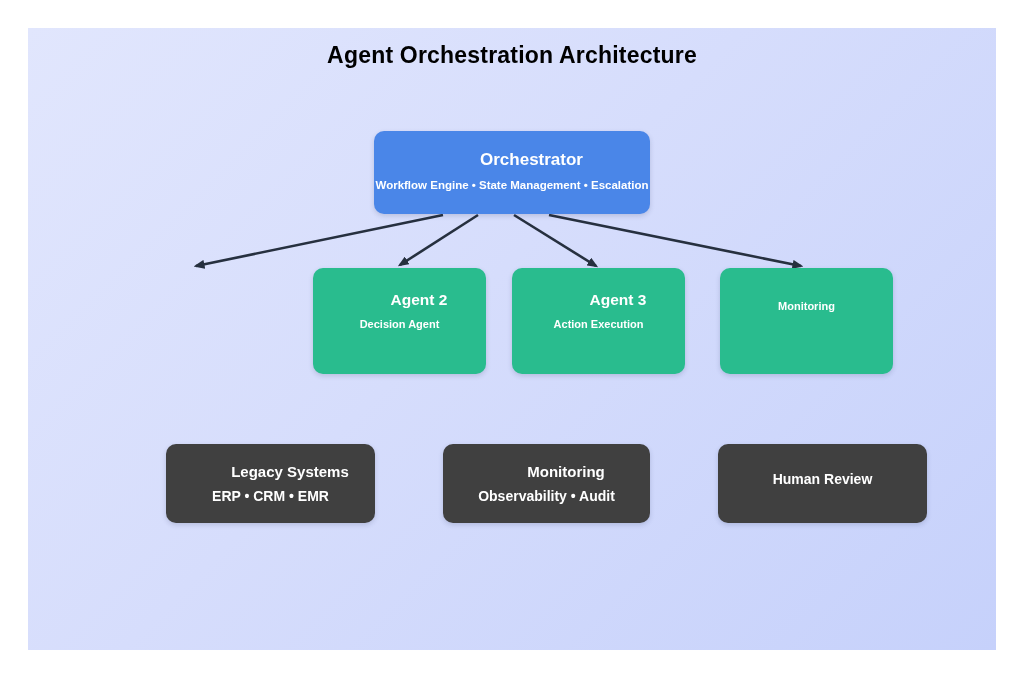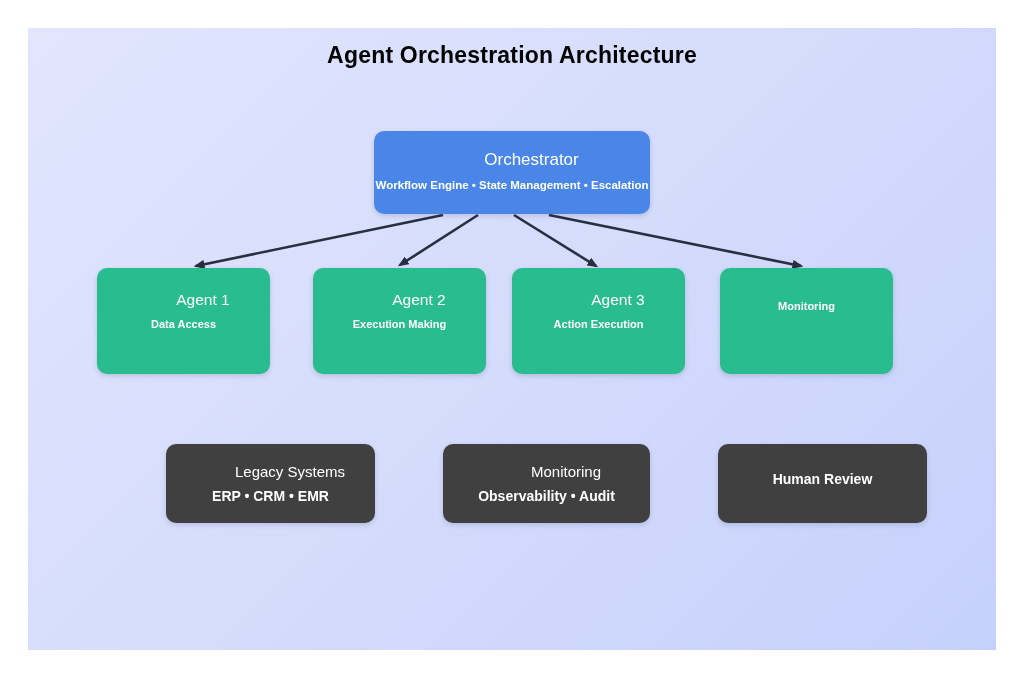--- a/index.html
+++ b/index.html
@@ -11,21 +11,21 @@
   }
   .diagram-title {
     position: absolute; left: 0; top: 42px; width: 100%;
     text-align: center; font-size: 23px; font-weight: bold; color: #000000;
     letter-spacing: 0.2px;
   }
   .node {
     position: absolute; border-radius: 10px; color: #ffffff; text-align: center;
     box-shadow: 0 2px 5px rgba(40, 50, 90, 0.18);
   }
-  .node .node-title { font-weight: normal; padding-left: 39px; }
+  .node .node-title { font-weight: bold; padding-left: 39px; }
   .node .node-subtitle { font-weight: bold; }
   .orchestrator {
     left: 374px; top: 131px; width: 276px; height: 83px; background: #4a86e8;
     padding-top: 19px;
   }
   .orchestrator .node-title { font-size: 17px; }
   .orchestrator .node-subtitle { font-size: 11.5px; margin-top: 9px; }
   .agent {
     top: 268px; width: 173px; height: 106px; background: #29bc8e;
     padding-top: 23px;
@@ -66,28 +66,24 @@
       <line x1="514" y1="215" x2="596" y2="266" marker-end="url(#arrowhead)"></line>
       <line x1="549" y1="215" x2="801" y2="266" marker-end="url(#arrowhead)"></line>
     </g>
   </svg>
 
   <div class="node orchestrator">
     <div class="node-title">Orchestrator</div>
     <div class="node-subtitle">Workflow Engine • State Management • Escalation</div>
   </div>
 
-  <div class="node agent agent-1">
-    <div class="node-title">Agent 1</div>
-    <div class="node-subtitle">Data Access</div>
-  </div>
 
   <div class="node agent agent-2">
     <div class="node-title">Agent 2</div>
-    <div class="node-subtitle">Execution Making</div>
+    <div class="node-subtitle">Decision Agent</div>
   </div>
 
   <div class="node agent agent-3">
     <div class="node-title">Agent 3</div>
     <div class="node-subtitle">Action Execution</div>
   </div>
 
   <div class="node agent agent-4">
     <div class="node-subtitle">Monitoring</div>
   </div>

